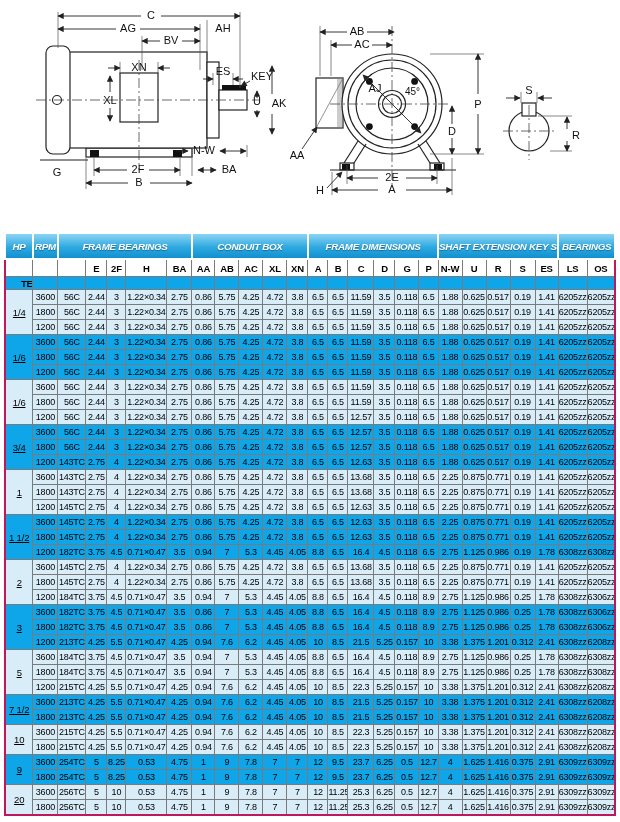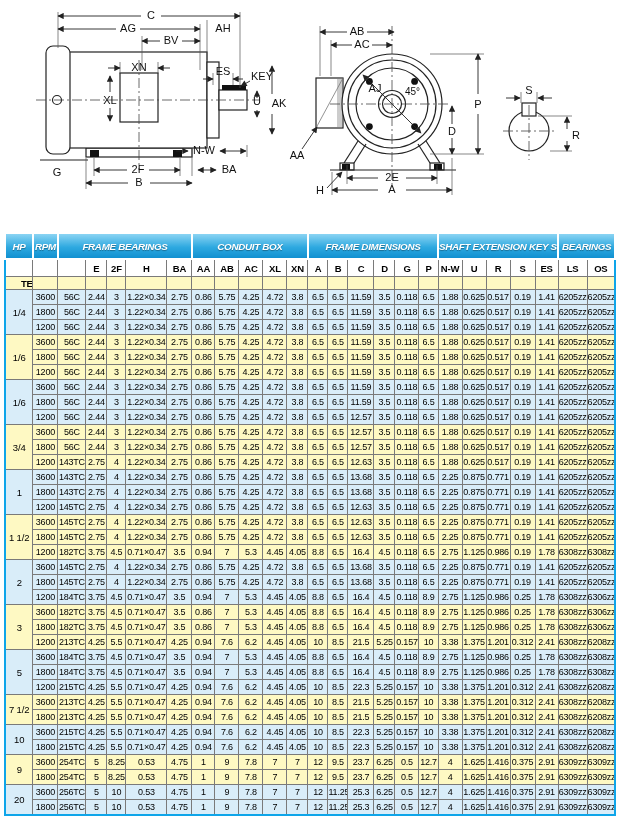--- a/index.html
+++ b/index.html
@@ -9,32 +9,32 @@
   
   .p  {fill:#fff;stroke:#222;stroke-width:1.2;}
   .pf {fill:#111;stroke:none;}
   .dm {stroke:#222;stroke-width:0.9;fill:none;}
   .ex {stroke:#555;stroke-width:0.7;fill:none;}
   .cl {stroke:#444;stroke-width:0.8;stroke-dasharray:10 3 2 3;fill:none;}
   .hatch{stroke:#777;stroke-width:0.8;}
   svg text{font:11px "Liberation Sans",sans-serif;fill:#111;}
   svg text.sm{font-size:10px;}
   
-  table{border-collapse:collapse;table-layout:fixed;width:612px;margin:2px auto 0 auto;border:2px solid #0ea5e9;background:#fef9c3;}
+  table{border-collapse:collapse;table-layout:fixed;width:612px;margin:2px auto 0 auto;border:2px solid #be185d;background:#0ea5e9;}
   td,th{border:1px solid #7a7a7a;text-align:center;padding:0;overflow:hidden;white-space:nowrap;}
   th.hgroup{background:linear-gradient(180deg,var(--hdr1,#8bd4f3) 0%,var(--hdr2,#2ea9e0) 55%,var(--hdr3,#1190d0) 100%);
             color:var(--hdrtxt,#fff);font-weight:bold;font-style:italic;font-size:9.8px;letter-spacing:-0.3px;
             height:24px;border:2px solid #fff;text-shadow:0 1px 1px rgba(0,0,0,0.35);}
   tr.hsub th{font-weight:bold;font-size:9.5px;height:16px;background:#fff;letter-spacing:-0.2px;}
   tbody td{font-size:9px;height:14px;color:#000;letter-spacing:-0.2px;}
   tr.shaded td{background:var(--rowshade,#d9edf9);}
   tr.gtop td{border-top:1px solid #333;}
   tr.tefc td{height:12px;}
   tr.tefc td.sec{font-weight:bold;font-size:9.5px;text-align:left;padding-left:15px;}
-  td.hp-cell{font-size:9.5px;}
+  td.hp-cell{font-size:9.5px;text-decoration:underline;}
 </style>
 </head>
 <body>
 
 <div class="sheet">
 
   <svg width="620" height="230" viewBox="0 0 620 230">
     <defs>
       <marker id="ar" viewBox="0 0 10 10" refX="9" refY="5" markerWidth="9" markerHeight="7" orient="auto-start-reverse">
         <path d="M0,0 L10,5 L0,10 z" fill="#222"></path>

